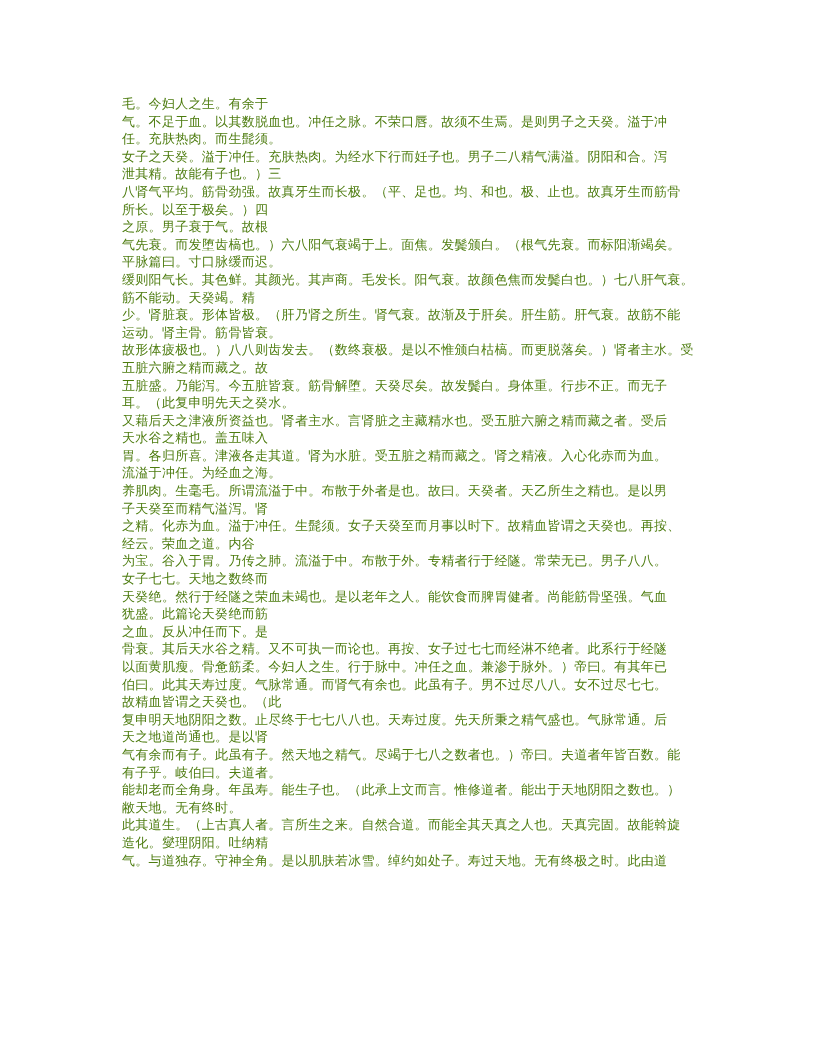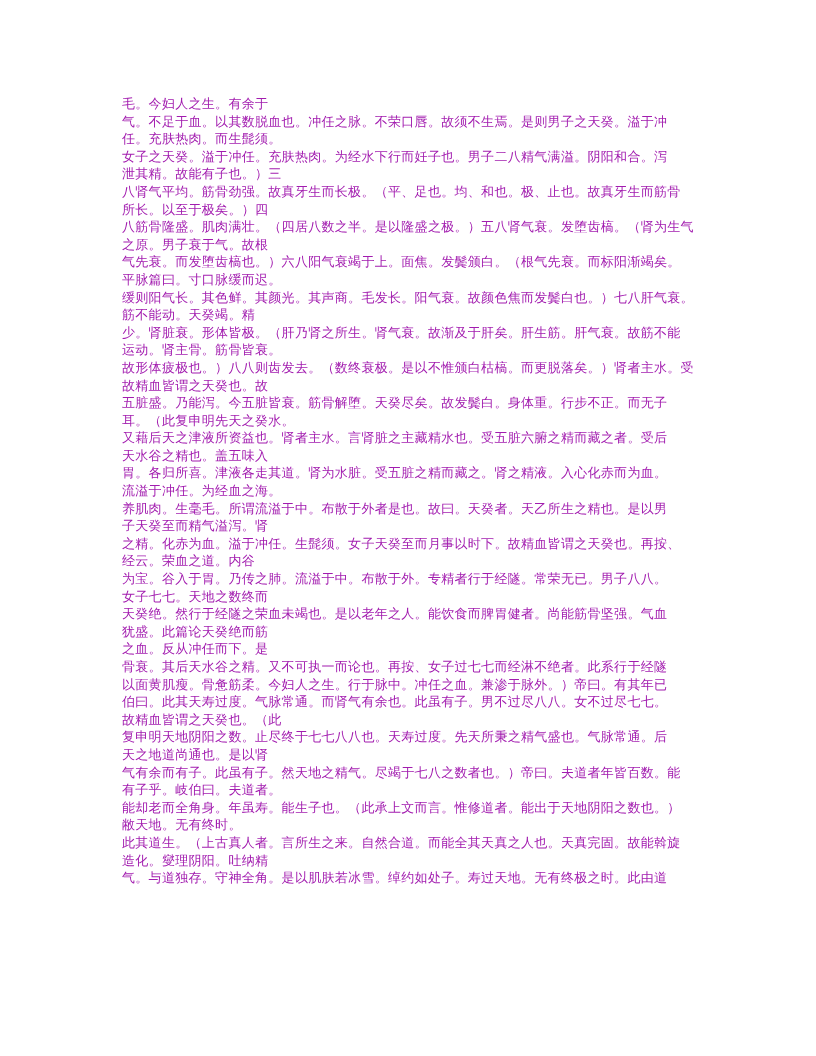--- a/index.html
+++ b/index.html
@@ -17,46 +17,45 @@
       position: absolute;
       left: 122px;
       top: 95px;
       width: 590px;
     }
     .line {
       font-family: "DejaVu Serif", "Liberation Serif", serif;
       font-size: 13px;
       line-height: 17.6px;
       height: 17.6px;
-      color: #a21caf;
+      color: #4d7c0f;
       white-space: nowrap;
       letter-spacing: 0.3px;
     }
   </style>
 </head>
 <body>
 
 <div class="page" id="page-body">
     <div class="line">毛。今妇人之生。有余于</div>
     <div class="line">气。不足于血。以其数脱血也。冲任之脉。不荣口唇。故须不生焉。是则男子之天癸。溢于冲</div>
     <div class="line">任。充肤热肉。而生髭须。</div>
     <div class="line">女子之天癸。溢于冲任。充肤热肉。为经水下行而妊子也。男子二八精气满溢。阴阳和合。泻</div>
     <div class="line">泄其精。故能有子也。）三</div>
     <div class="line">八肾气平均。筋骨劲强。故真牙生而长极。（平、足也。均、和也。极、止也。故真牙生而筋骨</div>
     <div class="line">所长。以至于极矣。）四</div>
-    <div class="line">八筋骨隆盛。肌肉满壮。（四居八数之半。是以隆盛之极。）五八肾气衰。发堕齿槁。（肾为生气</div>
     <div class="line">之原。男子衰于气。故根</div>
     <div class="line">气先衰。而发堕齿槁也。）六八阳气衰竭于上。面焦。发鬓颁白。（根气先衰。而标阳渐竭矣。</div>
     <div class="line">平脉篇曰。寸口脉缓而迟。</div>
     <div class="line">缓则阳气长。其色鲜。其颜光。其声商。毛发长。阳气衰。故颜色焦而发鬓白也。）七八肝气衰。</div>
     <div class="line">筋不能动。天癸竭。精</div>
     <div class="line">少。肾脏衰。形体皆极。（肝乃肾之所生。肾气衰。故渐及于肝矣。肝生筋。肝气衰。故筋不能</div>
     <div class="line">运动。肾主骨。筋骨皆衰。</div>
     <div class="line">故形体疲极也。）八八则齿发去。（数终衰极。是以不惟颁白枯槁。而更脱落矣。）肾者主水。受</div>
-    <div class="line">故精血皆谓之天癸也。故</div>
+    <div class="line">五脏六腑之精而藏之。故</div>
     <div class="line">五脏盛。乃能泻。今五脏皆衰。筋骨解堕。天癸尽矣。故发鬓白。身体重。行步不正。而无子</div>
     <div class="line">耳。（此复申明先天之癸水。</div>
     <div class="line">又藉后天之津液所资益也。肾者主水。言肾脏之主藏精水也。受五脏六腑之精而藏之者。受后</div>
     <div class="line">天水谷之精也。盖五味入</div>
     <div class="line">胃。各归所喜。津液各走其道。肾为水脏。受五脏之精而藏之。肾之精液。入心化赤而为血。</div>
     <div class="line">流溢于冲任。为经血之海。</div>
     <div class="line">养肌肉。生毫毛。所谓流溢于中。布散于外者是也。故曰。天癸者。天乙所生之精也。是以男</div>
     <div class="line">子天癸至而精气溢泻。肾</div>
     <div class="line">之精。化赤为血。溢于冲任。生髭须。女子天癸至而月事以时下。故精血皆谓之天癸也。再按、</div>
     <div class="line">经云。荣血之道。内谷</div>

